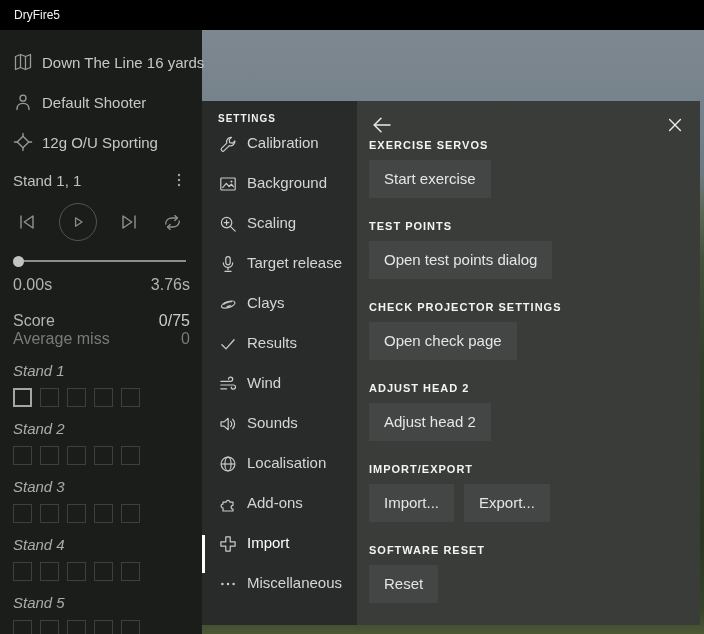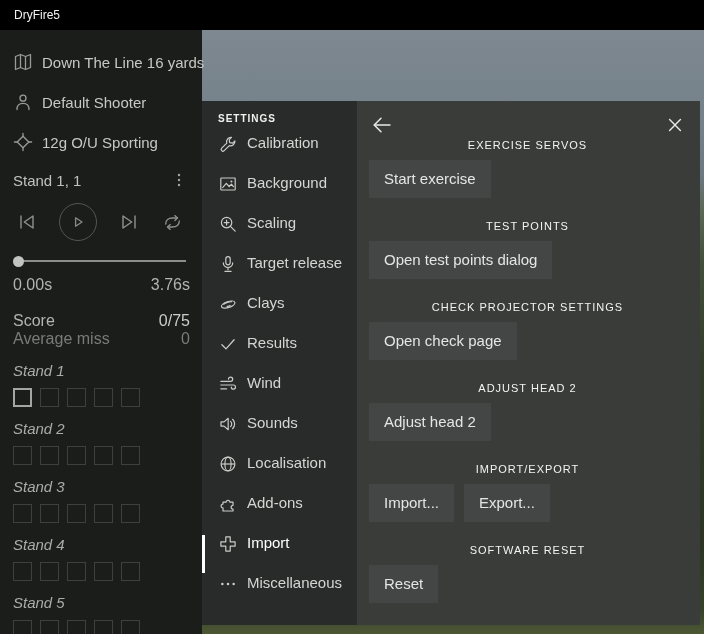--- a/index.html
+++ b/index.html
@@ -62,21 +62,21 @@
   .menu-item .sel-bar { position:absolute; left:0; top:1px; width:3px; height:38px; background:#ffffff; display:none; }
   .menu-item.selected .sel-bar { display:block; }
 
   
   .detail { position:absolute; left:357px; top:101px; width:343px; height:524px; background:#3a3c3a;
             padding:10px 14px 0 12px; }
   .detail-top { display:flex; justify-content:space-between; align-items:center; height:28px; color:#e9eae8; }
   .icon-btn { display:flex; align-items:center; justify-content:center; padding:1px; cursor:default; }
   .section { margin-bottom:22px; }
   .section:first-of-type { margin-top:11px; }
-  .section .heading { font-size:11px; font-weight:normal; letter-spacing:1px; color:#f4f4f3; margin-bottom:9px;text-align:center; }
+  .section .heading { font-size:11px; font-weight:bold; letter-spacing:1px; color:#f4f4f3; margin-bottom:9px; }
   .btn-row { display:flex; gap:10px; }
   .btn { background:#434644; color:#e5e5e5; border:none; font-family:inherit; font-size:15px;
          padding:9px 15px; line-height:20px; cursor:default; }
 </style>
 </head>
 <body>
 
 <div id="app">
 
   <div class="backdrop"></div>

